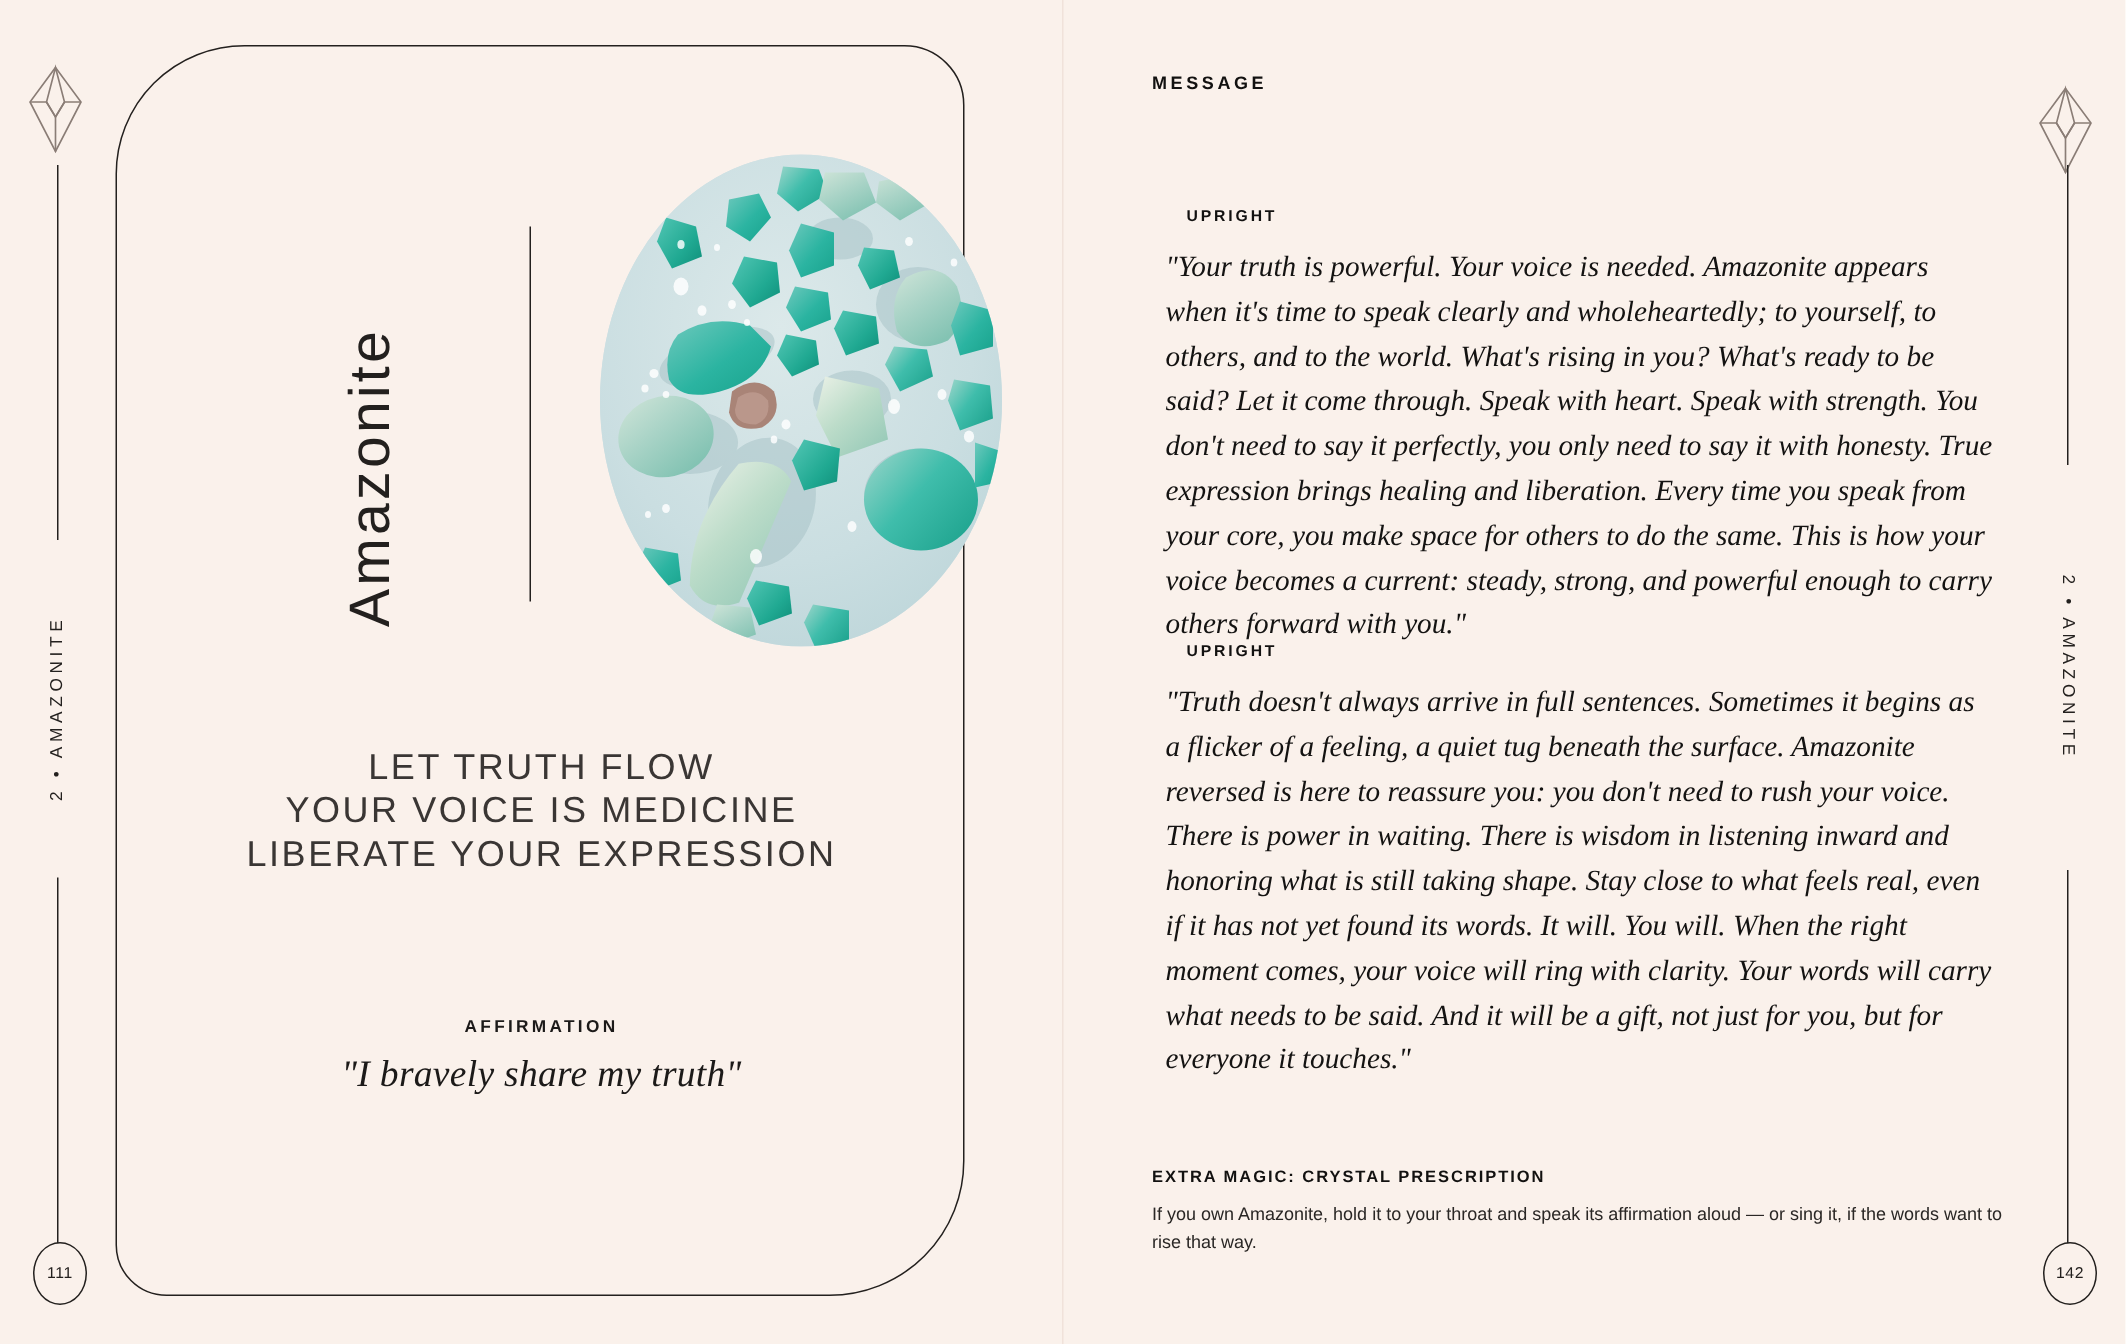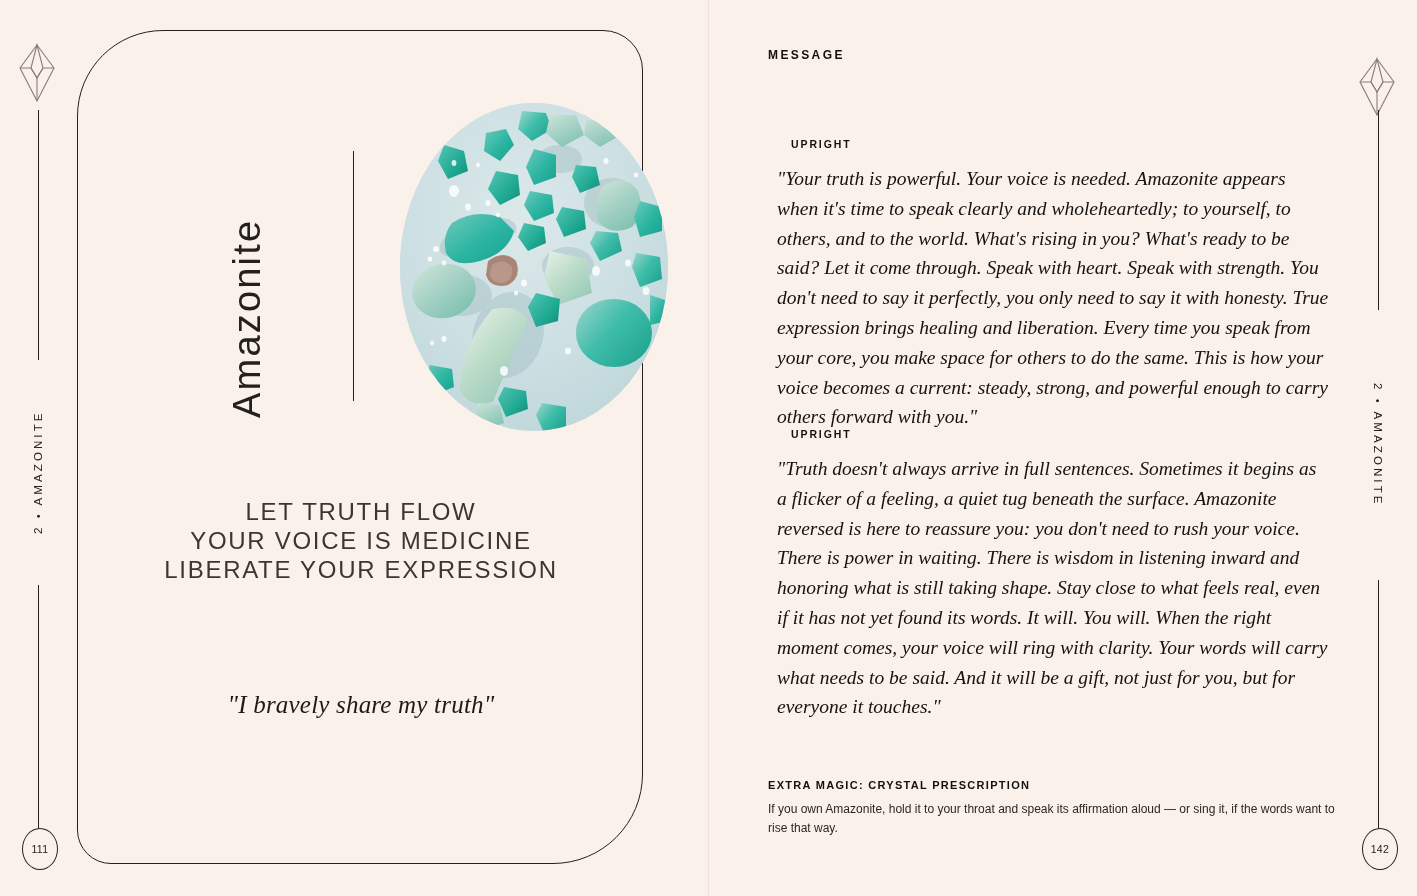--- a/index.html
+++ b/index.html
@@ -382,20 +382,21 @@
 
     <div class="magic-block">
       <div class="magic-lines">
         <div>LET TRUTH FLOW</div>
         <div>YOUR VOICE IS MEDICINE</div>
         <div>LIBERATE YOUR EXPRESSION</div>
       </div>
     </div>
 
     <div class="affirm-block">
+      <div class="kicker">AFFIRMATION</div>
       <div class="affirm-text">"I bravely share my truth"</div>
     </div>
 
   </div>
 
   <div class="crystal-orn right">
     <svg viewBox="0 0 42 62" fill="none" stroke="#8a7d76" stroke-width="1.1">
       <path d="M21 3 L38 26 L21 59 L4 26 Z"></path>
       <path d="M21 3 L27 26 L21 36 L15 26 Z"></path>
       <path d="M4 26 L15 26 L21 36 L27 26 L38 26"></path>

